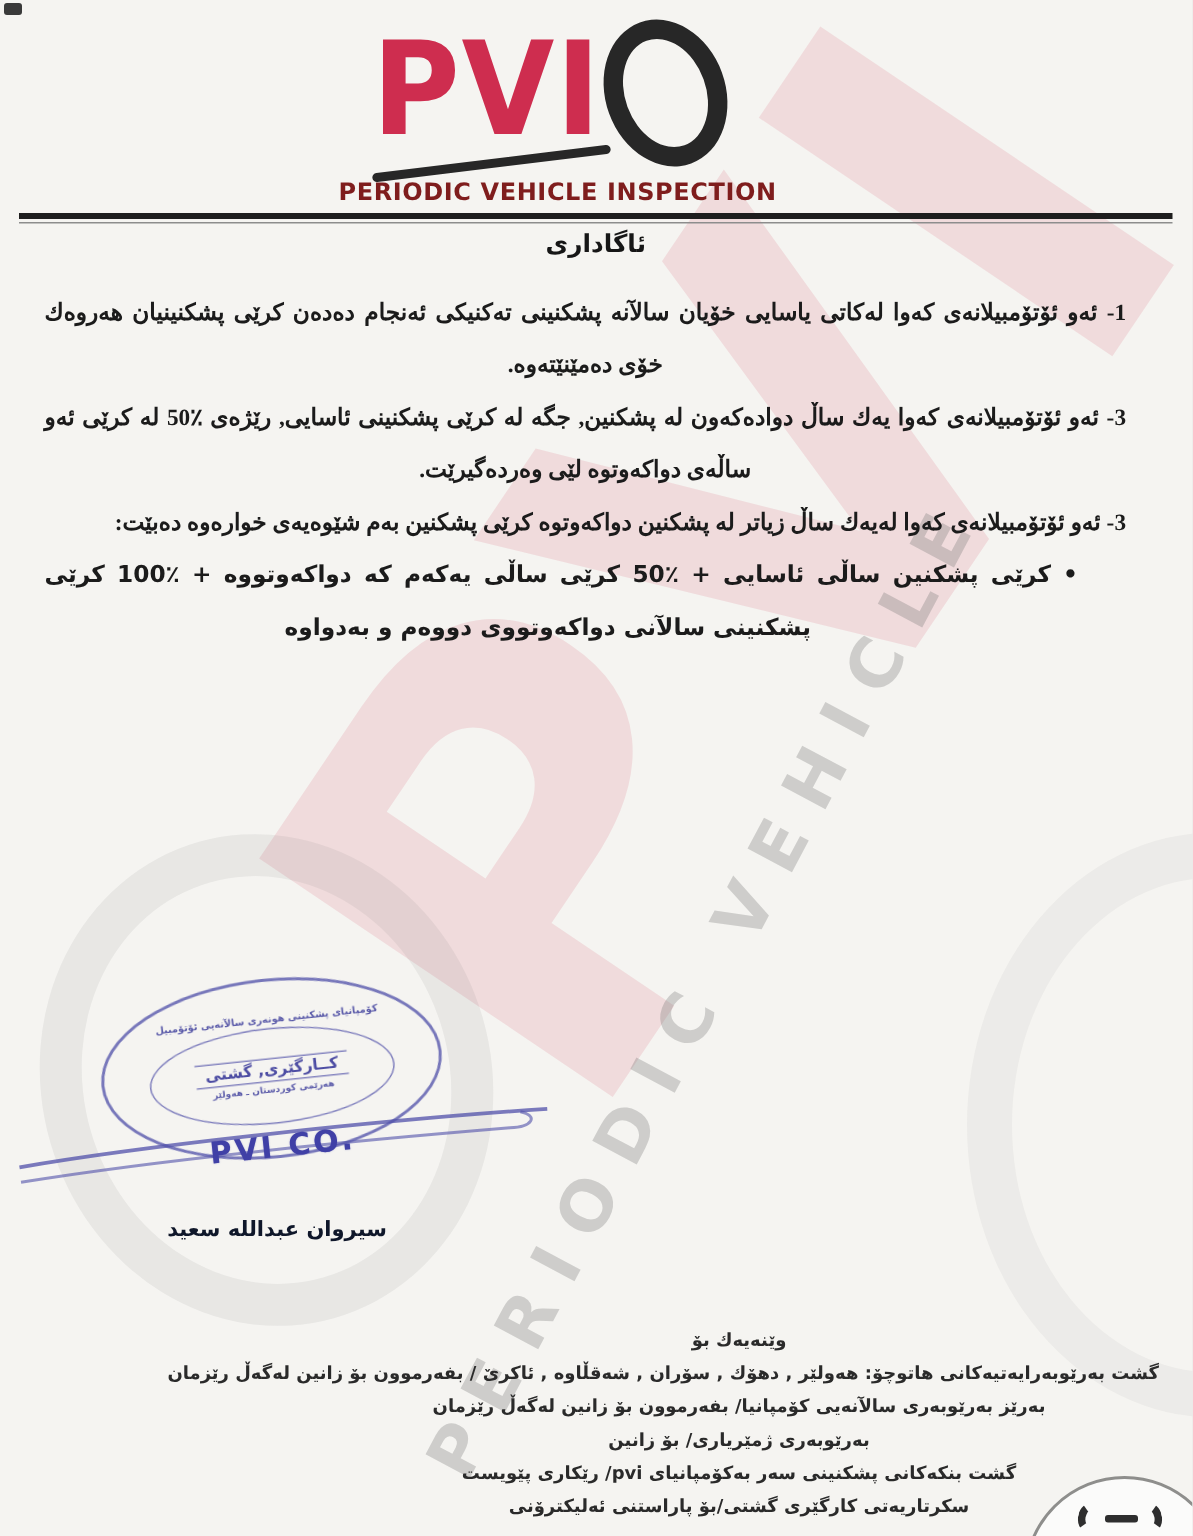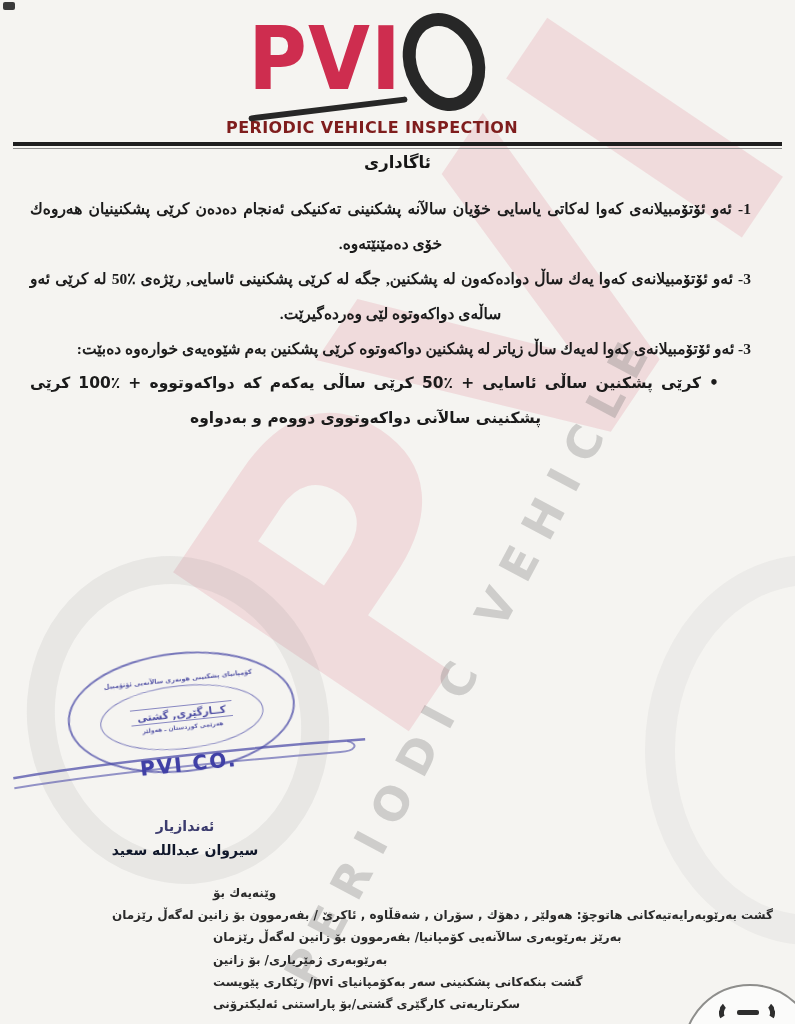--- a/index.html
+++ b/index.html
@@ -118,21 +118,21 @@
     font-size:20px; font-weight:900; color:#4040a6; letter-spacing:2px;
     direction:ltr; text-shadow:0 0 1px rgba(64,64,166,0.5);
   }
   .stamp-swirl{ position:absolute; left:-58px; top:92px; }
   .sign-role{ margin-top:14px; font-size:14px; font-weight:800; color:#3c3c6e; }
   .sign-name{ margin-top:8px; font-size:14px; font-weight:800; color:#0f172a; }
 
   
   .footer{
     position:absolute; z-index:1; right:22px; top:882px; width:560px;
-    direction:rtl; text-align:left; font-size:12px; font-weight:700;
+    direction:rtl; text-align:center; font-size:12px; font-weight:700;
     line-height:1.85; color:#2a2a2a; filter:blur(0.2px);
   }
   .footer .line{ white-space:nowrap; }
 
   
   .emoji{
     position:absolute; z-index:3; left:683px; top:984px;
     width:134px; height:134px; border-radius:50%;
     background:#fbfbfa; border:2px solid #8e8e8c;
   }
@@ -193,21 +193,20 @@
           <div class="stamp-mid">كــارگێری, گشتی</div>
           <div class="stamp-sub">هەرێمی كوردستان ـ هەولێر</div>
         </div>
       </div>
       <svg class="stamp-swirl" width="360" height="40" viewBox="0 0 360 40">
         <path d="M2 16 C 90 10, 250 10, 356 14" stroke="rgba(80,80,170,0.75)" stroke-width="2.5" fill="none"></path>
         <path d="M2 26 C 110 20, 240 22, 330 24 C 345 25, 350 18, 338 14" stroke="rgba(80,80,170,0.6)" stroke-width="2" fill="none"></path>
       </svg>
       <div class="stamp-co">PVI CO.</div>
     </div>
-    <div class="sign-role">ئەندازیار</div>
     <div class="sign-name">سیروان عبدالله سعید</div>
   </div>
 
   <div class="footer">
     <div class="line">وێنەیەك بۆ</div>
     <div class="line">گشت بەرێوبەرایەتیەكانی هاتوچۆ: هەولێر , دهۆك , سۆران , شەقڵاوە , ئاكرێ / بفەرموون بۆ زانین لەگەڵ رێزمان</div>
     <div class="line">بەرێز بەرێوبەری سالآنەیی كۆمپانیا/ بفەرموون بۆ زانین لەگەڵ رێزمان</div>
     <div class="line">بەرێوبەری ژمێریاری/ بۆ زانین</div>
     <div class="line">گشت بنكەكانی پشكنینی سەر بەكۆمپانیای pvi/ رێكاری پێویست</div>
     <div class="line">سكرتاریەتی كارگێری گشتی/بۆ پاراستنی ئەلیكترۆنی</div>

